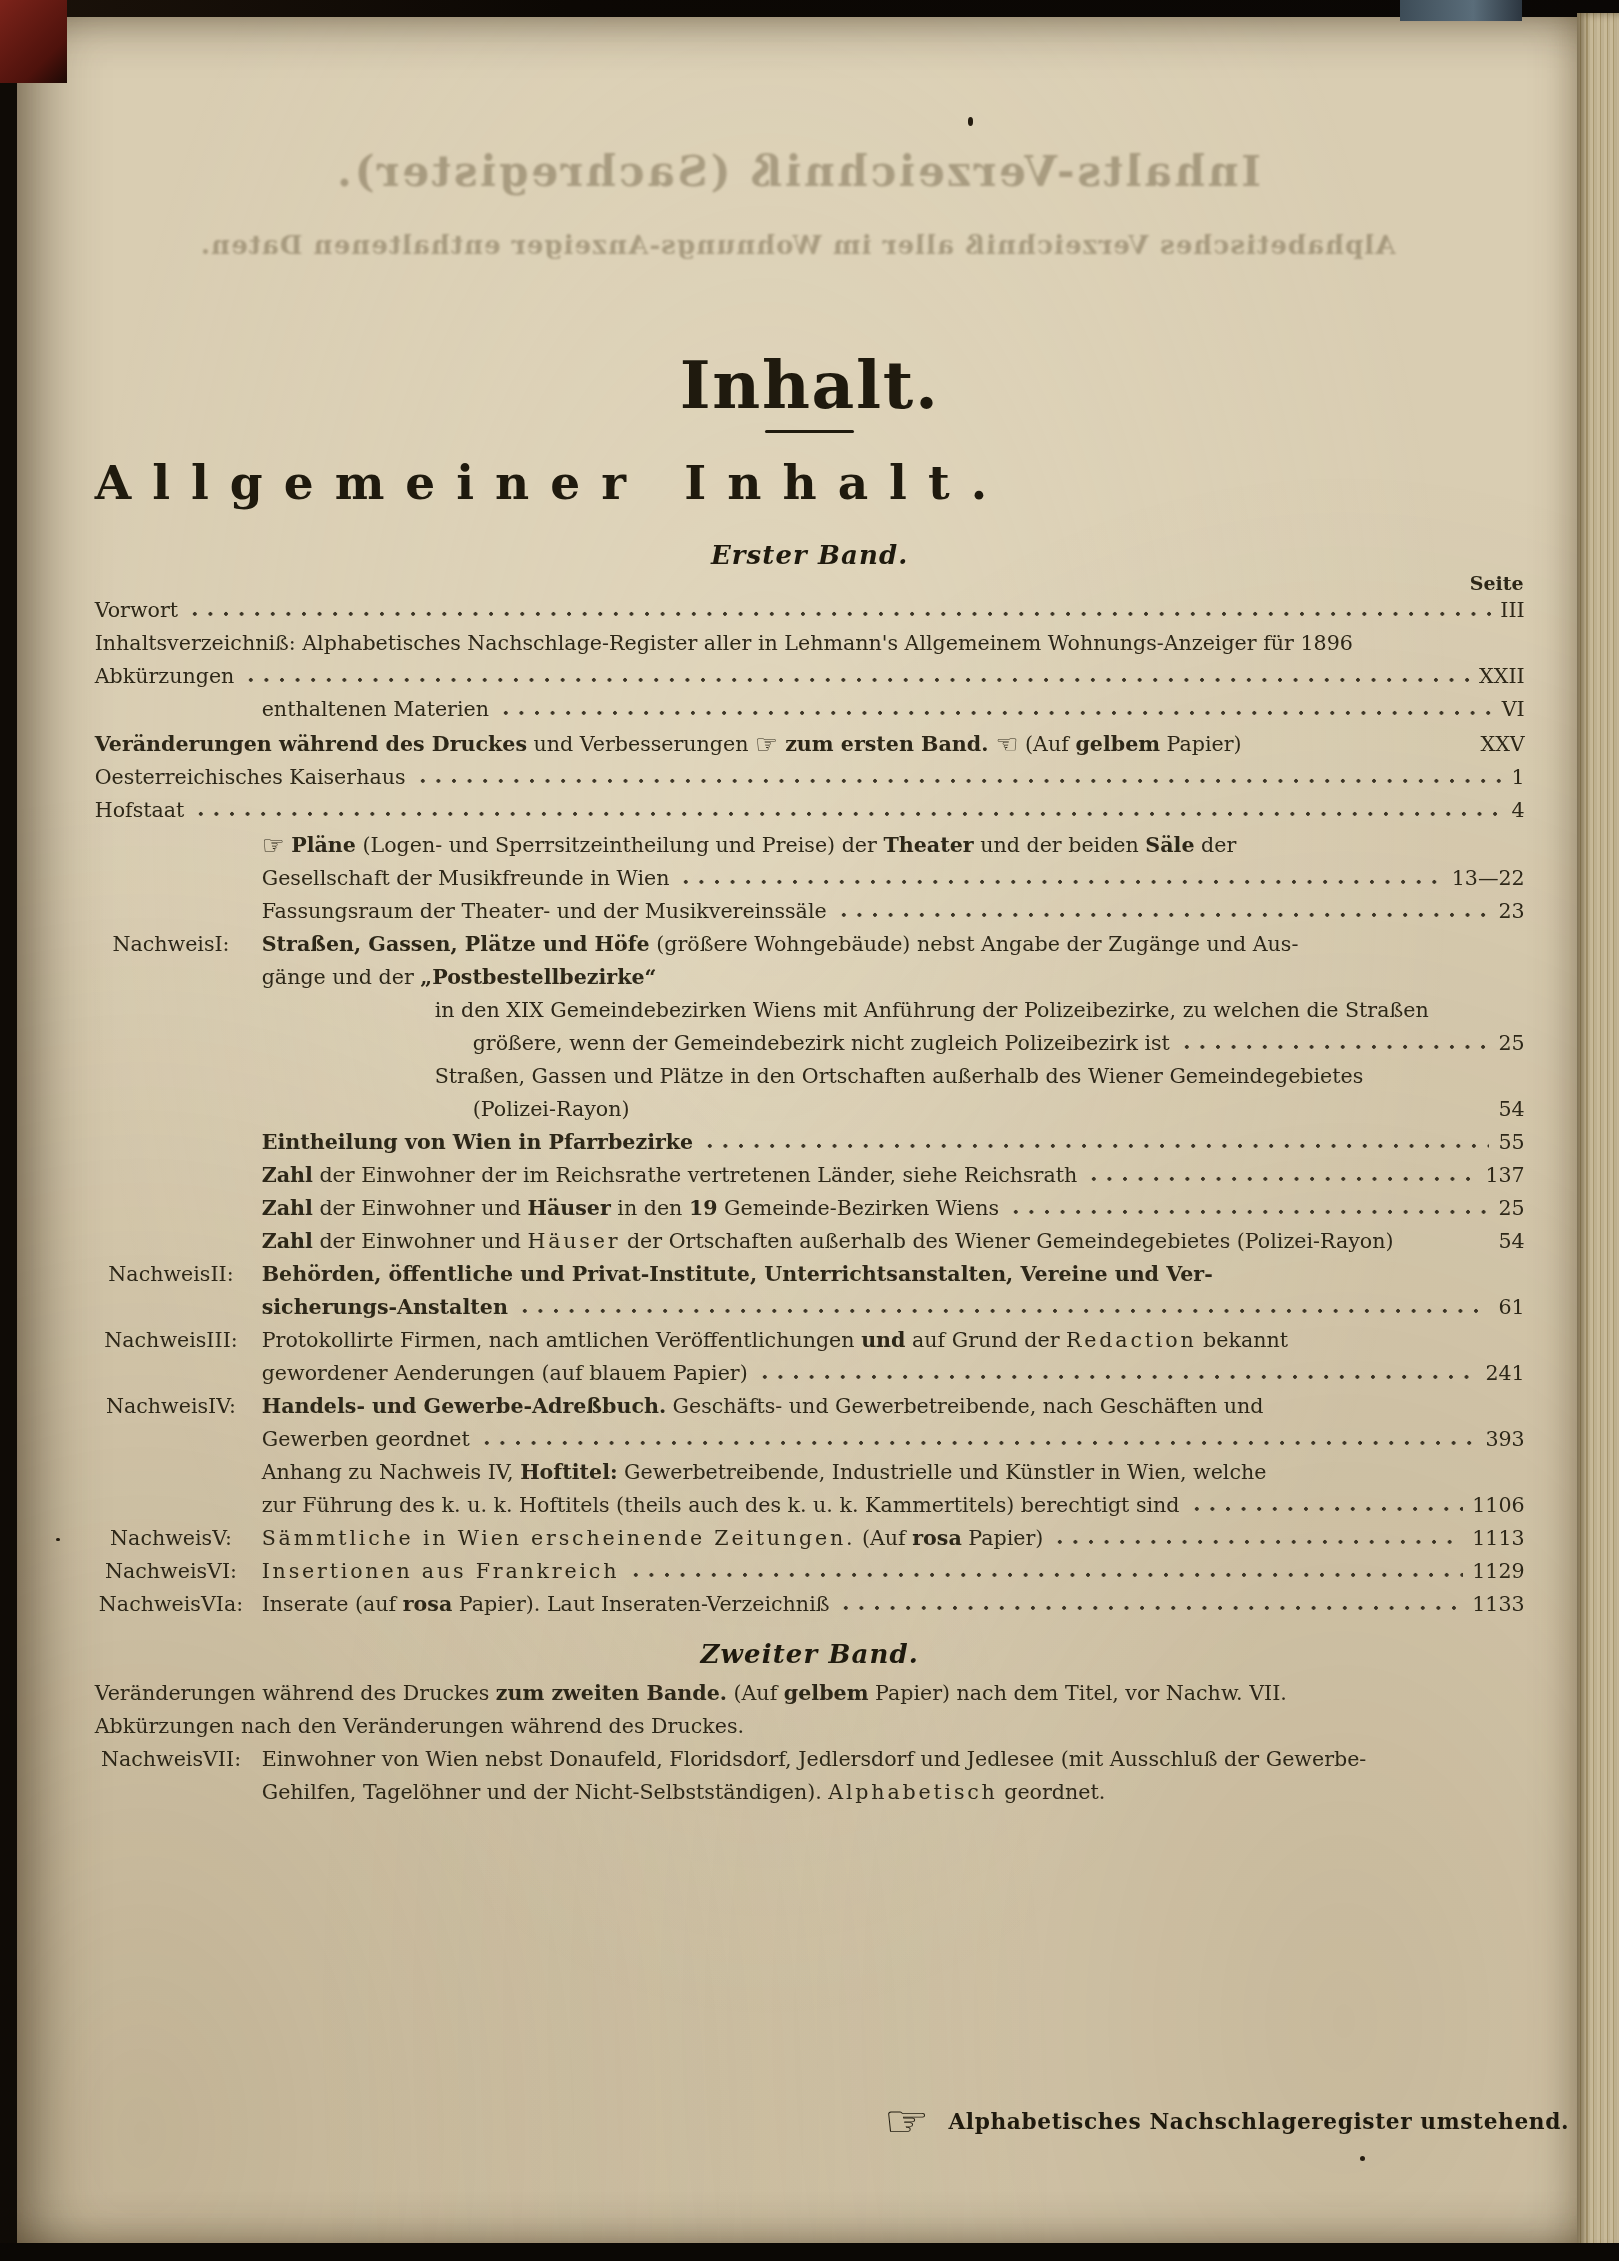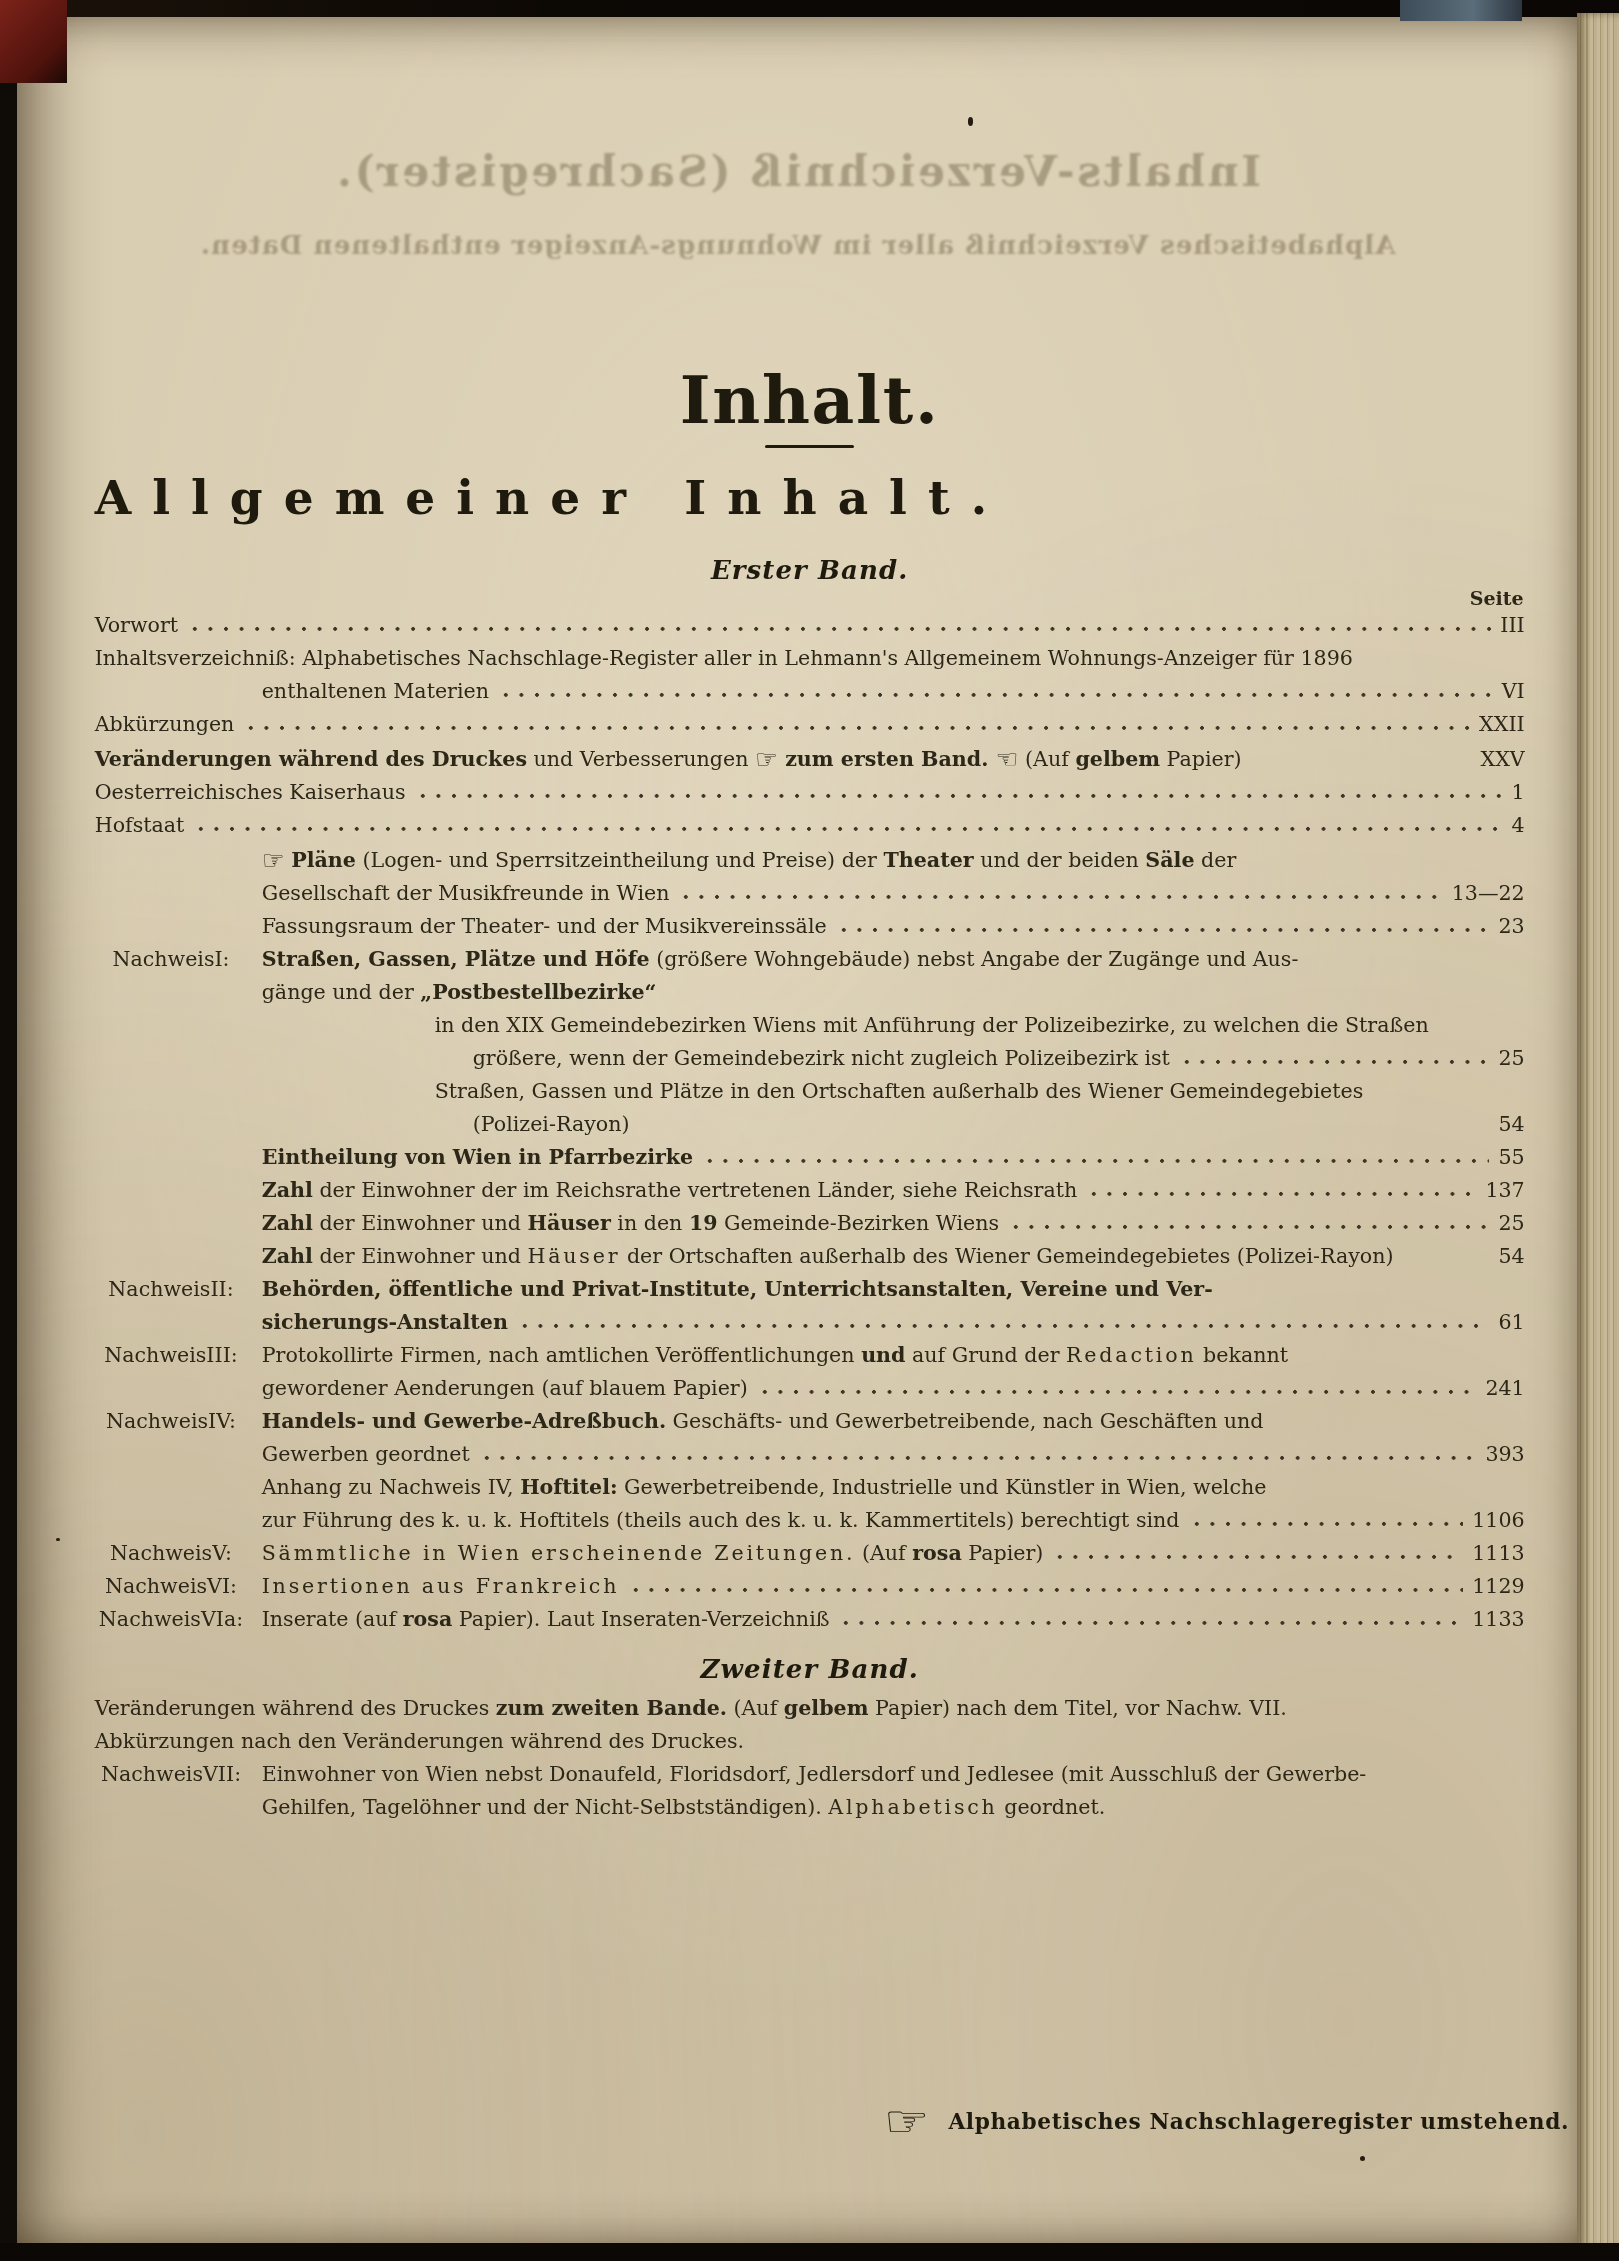--- a/index.html
+++ b/index.html
@@ -39,21 +39,21 @@
       inset 0 -25px 47px -28px rgba(70,55,30,.45);
   }
 
   
   .bleed { position: absolute; left: 0; right: 0; top: 131px; text-align: center;
     transform: scaleX(-1); color: rgba(98,84,56,.42); filter: blur(1.1px); pointer-events: none; }
   .bleed1 { font-size: 42px; font-weight: bold; letter-spacing: 2.8px; }
   .bleed2 { font-size: 26px; font-weight: bold; letter-spacing: 1.1px; margin-top: 34px; }
 
   
-  .content { position: absolute; left: 78px; top: 348px; width: 1430px; }
+  .content { position: absolute; left: 78px; top: 333px; width: 1430px; }
   .title { font-size: 66px; line-height: 1.1; font-weight: bold; text-align: center;
     letter-spacing: 1.7px; color: var(--ink_strong, #1f1a0e); }
   .divider { width: 89px; height: 3.3px; background: var(--ink_strong, #1f1a0e);
     margin: 9px auto 0; border-radius: 1.7px; }
   .subtitle { margin-top: 24px; text-align: left; font-size: 47px; line-height: 1.1;
     font-weight: bold; letter-spacing: 21px; color: var(--ink_strong, #1f1a0e); }
   .band-heading { margin-top: 30px; text-align: center; font-size: 26px; line-height: 1.25;
     font-weight: bold; letter-spacing: 1.1px; color: var(--ink_strong, #1f1a0e); font-style: italic; }
   .band-heading.band2 { margin-top: 16.7px; margin-bottom: 6.7px; }
   .seite-row { text-align: right; font-size: 19px; line-height: 1.2; font-weight: 600; padding-right: 1.1px; }
@@ -109,29 +109,29 @@
       <div class="seite-row">Seite</div>
       <div class="toc" id="band1-lines">
           <div class="toc-line ind0">
             <span class="toc-text"><span>Vorwort</span></span>
             <span class="leader"></span>
             <span class="page-num">III</span>
           </div>
           <div class="toc-line ind0">
             <span class="toc-text"><span>Inhaltsverzeichniß: Alphabetisches Nachschlage-Register aller in Lehmann's Allgemeinem Wohnungs-Anzeiger für 1896</span></span>
           </div>
+          <div class="toc-line ind0">
+            <span class="toc-text"><span>Abkürzungen</span></span>
+            <span class="leader"></span>
+            <span class="page-num">XXII</span>
+          </div>
           <div class="toc-line ind1">
             <span class="toc-text"><span>enthaltenen Materien</span></span>
             <span class="leader"></span>
             <span class="page-num">VI</span>
-          </div>
-          <div class="toc-line ind0">
-            <span class="toc-text"><span>Abkürzungen</span></span>
-            <span class="leader"></span>
-            <span class="page-num">XXII</span>
           </div>
           <div class="toc-line ind0">
             <span class="toc-text"><span class="b">Veränderungen während des Druckes</span><span> und Verbesserungen </span><span class="hand">☞</span><span class="b"> zum ersten Band. </span><span class="hand">☜</span><span> (Auf </span><span class="b">gelbem</span><span> Papier)</span></span>
             <span class="leader blank"></span>
             <span class="page-num">XXV</span>
           </div>
           <div class="toc-line ind0">
             <span class="toc-text"><span>Oesterreichisches Kaiserhaus</span></span>
             <span class="leader"></span>
             <span class="page-num">1</span>

